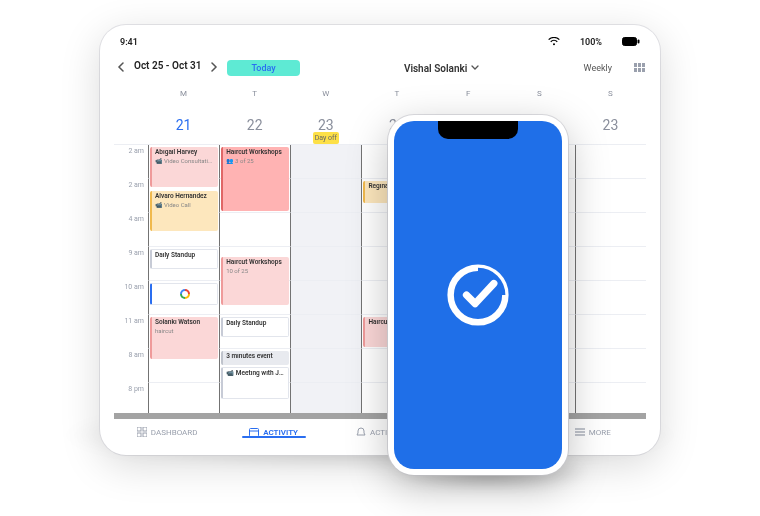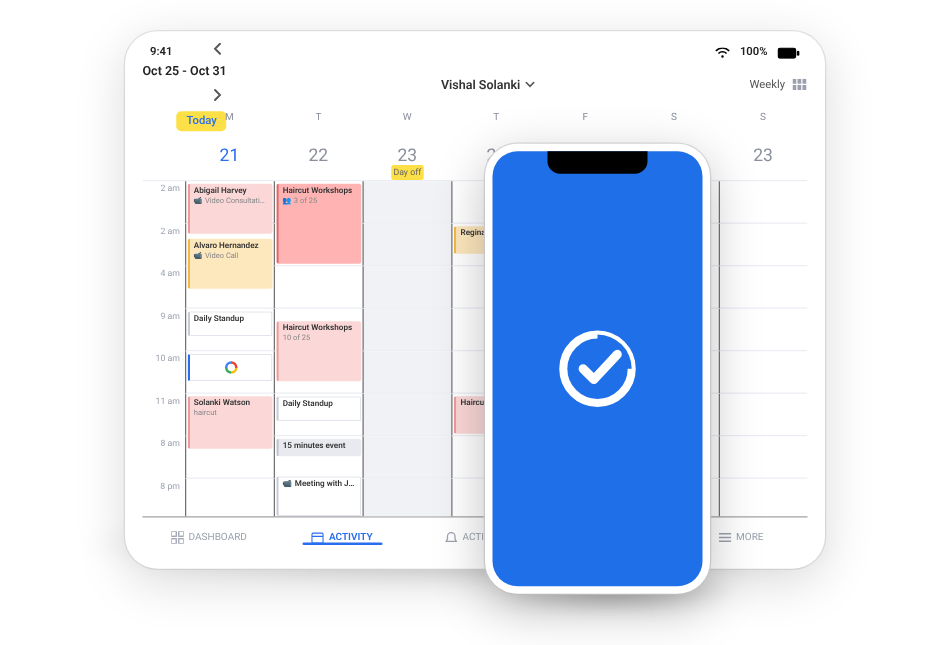--- a/index.html
+++ b/index.html
@@ -36,48 +36,48 @@
   .status-bar {
     height: 18px;
     display: flex;
     justify-content: space-between;
     align-items: center;
     font-size: 9px;
     font-weight: 600;
     color: #222;
     padding: 0 6px;
   }
-  .status-right { display: flex; align-items: flex-end; gap: 8px; }
+  .status-right { display: flex; align-items: flex-start; gap: 20px; }
   .wifi-icon, .battery-icon { display: inline-flex; }
   
   .header {
     display: flex;
     align-items: center;
     justify-content: space-between;
     height: 34px;
     font-size: 10px;
   }
-  .header-left { display: flex; align-items: flex-end; gap: 6px; flex-direction: column; }
+  .header-left { display: flex; align-items: flex-start; gap: 6px; }
   .nav-arrow {
     width: 14px; height: 14px;
     display: flex; align-items:center; justify-content:center;
     color: #444; cursor:pointer;
   }
   .date-range { font-weight: 600; color: #222; font-size: 10px; }
   .today-btn {
-    background: #fde047;
+    background: #5eead4;
     color: #2a6ef0;
     border-radius: 4px;
-    padding: 3px 8px;
+    padding: 3px 24px;
     font-size: 9px;
     font-weight: 500;
     cursor: pointer;
   }
   .header-center { font-weight: 600; color: #333; font-size:10px; display:flex; align-items:center; gap:4px; cursor:pointer;}
-  .header-right { display: flex; align-items: center; gap: 6px; font-size: 9px; color:#555; cursor:pointer;justify-content:space-between;}
+  .header-right { display: flex; align-items: center; gap: 22px; font-size: 9px; color:#555; cursor:pointer;justify-content:space-between;}
   .view-tiles { display:inline-flex; }
   
   .days-head {
     display: grid;
     grid-template-columns: 34px repeat(7, 1fr);
     text-align: center;
     font-size: 8px;
     color: #8a8f9c;
     margin-top: 2px;
   }
@@ -137,21 +137,21 @@
     width:10px; height:10px;
     display:inline-block;
     background: conic-gradient(#ea4335 0 90deg,#fbbc05 90deg 180deg,#34a853 180deg 270deg,#4285f4 270deg 360deg);
     border-radius:50%;
     position:relative;
   }
   .g-logo::after{content:"";position:absolute;inset:2px;background:#fff;border-radius:50%;}
   
   .tabbar {
     height: 32px;
-    border-top:1px solid #a3a3a3;
+    border-top:6px solid #a3a3a3;
     display:grid;
     grid-template-columns: repeat(5,1fr);
     align-items:center;
     font-size:8px;
     color:#9aa0ad;
   }
   .tab { display:flex; align-items:center; justify-content:center; gap:4px; cursor:pointer; position:relative;}
   .tab.active { color:#2a6ef0; font-weight:600;}
   .tab.active::after{content:"";position:absolute;bottom:-1px;left:20%;right:20%;height:2px;background:#2a6ef0;border-radius:1px;}
   
@@ -363,23 +363,23 @@
           </div>
         </div>
         <div class="grid-cell"></div>
         <div class="grid-cell"></div>
         <div class="grid-cell"></div>
 
         <div class="time-cell">8 am</div>
         <div class="grid-cell"></div>
         <div class="grid-cell">
           <div class="event ev-gray" style="top:2px;left:1px;right:1px;height:14px">
-            <span class="title">15 minutes event</span>
-          </div>
-          <div class="event ev-white" style="top:32px;left:1px;right:1px;height:32px">
+            <span class="title">3 minutes event</span>
+          </div>
+          <div class="event ev-white" style="top:18px;left:1px;right:1px;height:32px">
             <span class="title">📹 Meeting with Jo…</span>
           </div>
         </div>
         <div class="grid-cell col-dayoff"></div>
         <div class="grid-cell"></div>
         <div class="grid-cell"></div>
         <div class="grid-cell"></div>
         <div class="grid-cell"></div>
 
         <div class="time-cell">8 pm</div>

